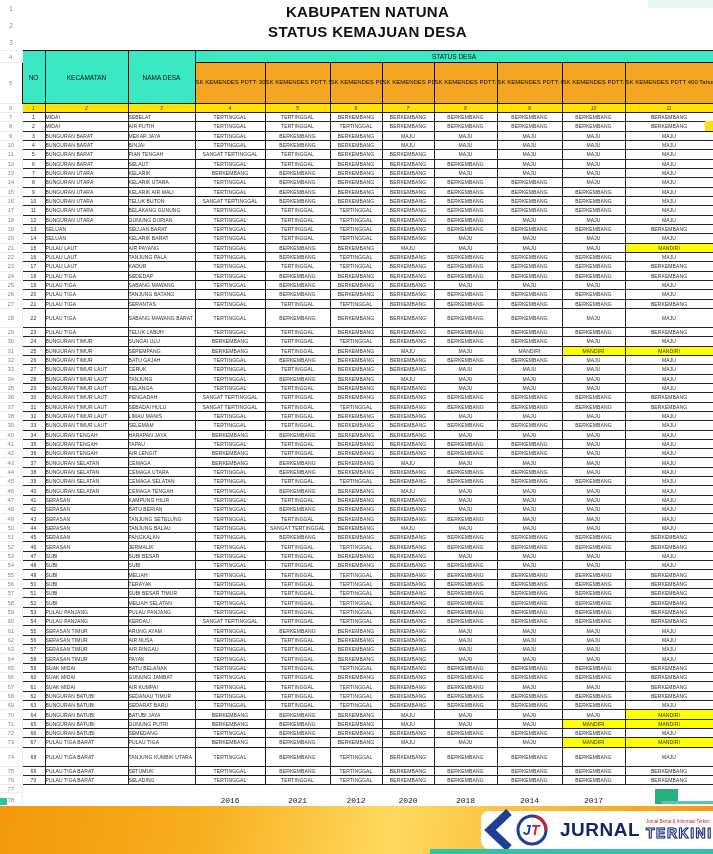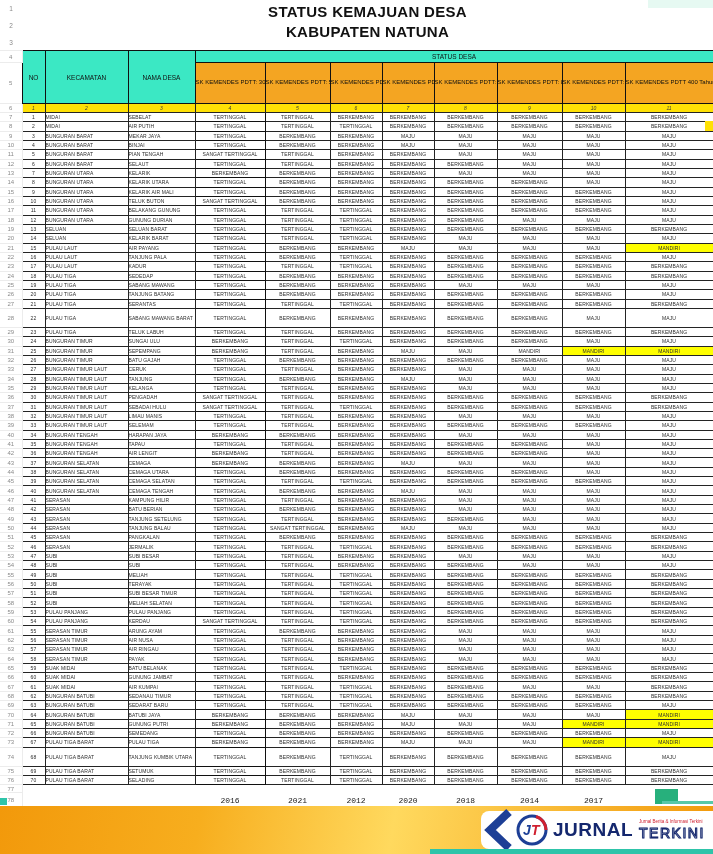--- a/index.html
+++ b/index.html
@@ -29,40 +29,40 @@
   .teal-square-years{position:absolute;left:655px;top:789px;width:23px;height:15px;background:#27b07c;}
   .teal-underline{position:absolute;left:662px;top:801px;width:51px;height:3px;background:#57c8a8;}
   .teal-dot-left{position:absolute;left:0;top:798px;width:7px;height:7px;background:#2EC4A9;}
   .banner{position:absolute;left:0;top:806px;width:713px;height:48px;
     background:linear-gradient(100deg,#F2990B 0%,#F7AE1E 28%,#FFD95E 55%,#F2990B 100%);}
   .hashtag{position:absolute;left:12px;top:13px;font-size:20px;font-weight:bold;font-style:italic;
     color:#1d3f96;text-shadow:1px 1px 0 #ffe9b0;}
   .logo-panel{position:absolute;right:0;top:5px;width:232px;height:38px;background:#fff;
     border-radius:8px 0 0 8px;display:flex;align-items:center;gap:4px;padding-left:34px;box-sizing:border-box;}
   .chev{position:absolute;left:2px;top:-2px;}
-  .brand-jurnal{font-size:19px;font-weight:bold;color:#14276e;letter-spacing:.5px;}
+  .brand-jurnal{font-size:19px;font-weight:bold;color:#14276e;letter-spacing:.5px;margin-left:7px;}
   .brand-stack{display:flex;flex-direction:column;line-height:1;margin-left:2px;}
   .brand-tagline{font-size:4.5px;color:#d02030;margin-bottom:1px;white-space:nowrap;}
-  .brand-terkini{font-size:14px;font-weight:normal;letter-spacing:1.5px;color:#fff;
+  .brand-terkini{font-size:14px;font-weight:bold;letter-spacing:1.5px;color:#fff;
     -webkit-text-stroke:1px #14276e;text-shadow:0 0 1px #14276e;}
   .teal-strip{position:absolute;left:430px;top:849px;width:283px;height:5px;background:#2EC4A9;}
 </style>
 </head>
 <body>
 
 <div class="page">
   <div class="corner-tint"></div>
   <div class="gutter-top" id="gutter-top">
       <div class="gnum" style="top: 5px;">1</div>
       <div class="gnum" style="top: 22px;">2</div>
       <div class="gnum" style="top: 39px;">3</div>
     </div>
   <div class="titles">
+    <div class="title-line">KABUPATEN NATUNA</div>
     <div class="title-line">STATUS KEMAJUAN DESA</div>
-    <div class="title-line">KABUPATEN NATUNA</div>
   </div>
 
   <table class="sheet">
     <colgroup>
       <col style="width:22px">
         <col style="width:23px">
         <col style="width:83px">
         <col style="width:67px">
       <col style="width:70px">
         <col style="width:65px">

